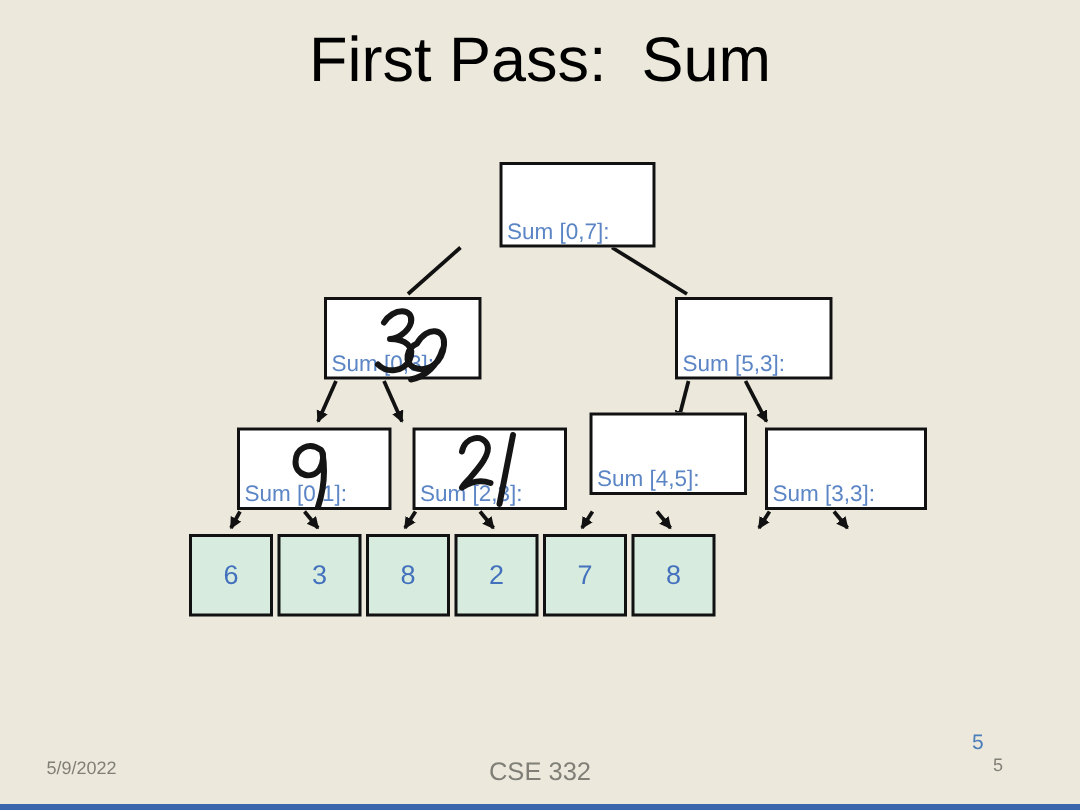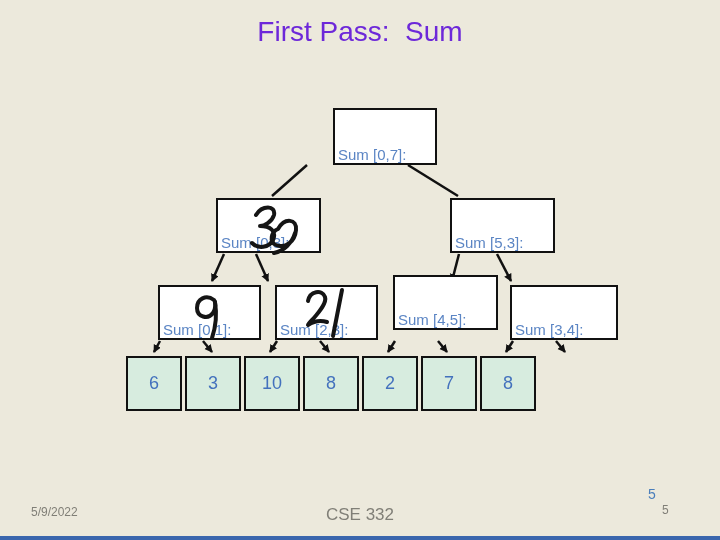--- a/index.html
+++ b/index.html
@@ -6,21 +6,21 @@
   .slide{
     position:relative;
     width:720px;height:540px;
     background:#ECE9DC;
     font-family:"Liberation Sans", sans-serif;
     overflow:hidden;
   }
   .title{
     position:absolute;top:16px;left:0;width:720px;
     text-align:center;
-    font-size:28px;color:#6d28d9;
+    font-size:42px;color:#000000;
     white-space:pre;
     letter-spacing:0px;
   }
   .layer{position:absolute;top:0;left:0;width:720px;height:540px;pointer-events:none;}
   .connector-layer{z-index:1;}
   .ink-layer{z-index:3;}
   .node{
     position:absolute;
     background:#ffffff;
     border:2.5px solid #111111;
@@ -100,21 +100,21 @@
   <div class="node n-01">
     <span class="lbl">Sum [0,1]:</span>
   </div>
   <div class="node n-23">
     <span class="lbl">Sum [2,3]:</span>
   </div>
   <div class="node n-45">
     <span class="lbl">Sum [4,5]:</span>
   </div>
   <div class="node n-57">
-    <span class="lbl">Sum [3,4]:</span>
+    <span class="lbl">Sum [3,3]:</span>
   </div>
 
   <svg class="layer ink-layer" viewBox="0 0 720 540">
     <g stroke="#151515" fill="none" stroke-linecap="round" stroke-linejoin="round">
       <g stroke-width="4" aria-label="30">
         <path d="M 256 215 C 262 205, 276 205, 274 215 C 272 222, 264 226, 260 226 C 270 226, 277 231, 273 240 C 269 248, 258 249, 252 243"></path>
         <path d="M 278 229 C 285 217, 297 219, 296 230 C 295 241, 286 249, 276 245 C 269 242, 271 232, 278 229 M 295 233 C 292 243, 284 251, 274 253"></path>
       </g>
       <g stroke-width="4" aria-label="9">
         <path d="M 214 300 C 206 294, 197 299, 197 308 C 197 317, 208 320, 213 313 C 216 308, 216 302, 214 300"></path>
@@ -123,21 +123,20 @@
       <g stroke-width="4" aria-label="21">
         <path d="M 308 301 C 310 291, 322 289, 325 297 C 327 303, 319 312, 313 319 C 311 321, 309 323, 308 325 C 314 321, 321 320, 327 322"></path>
         <path d="M 342 290 C 339 305, 336 321, 333 336"></path>
       </g>
     </g>
   </svg>
 
   <div class="array">
     <div class="cell">6</div>
     <div class="cell">3</div>
-    <div class="cell">10</div>
     <div class="cell">8</div>
     <div class="cell">2</div>
     <div class="cell">7</div>
     <div class="cell">8</div>
   </div>
 
   <div class="footer-date">5/9/2022</div>
   <div class="footer-course">CSE 332</div>
   <div class="page-num-accent">5</div>
   <div class="page-num">5</div>

